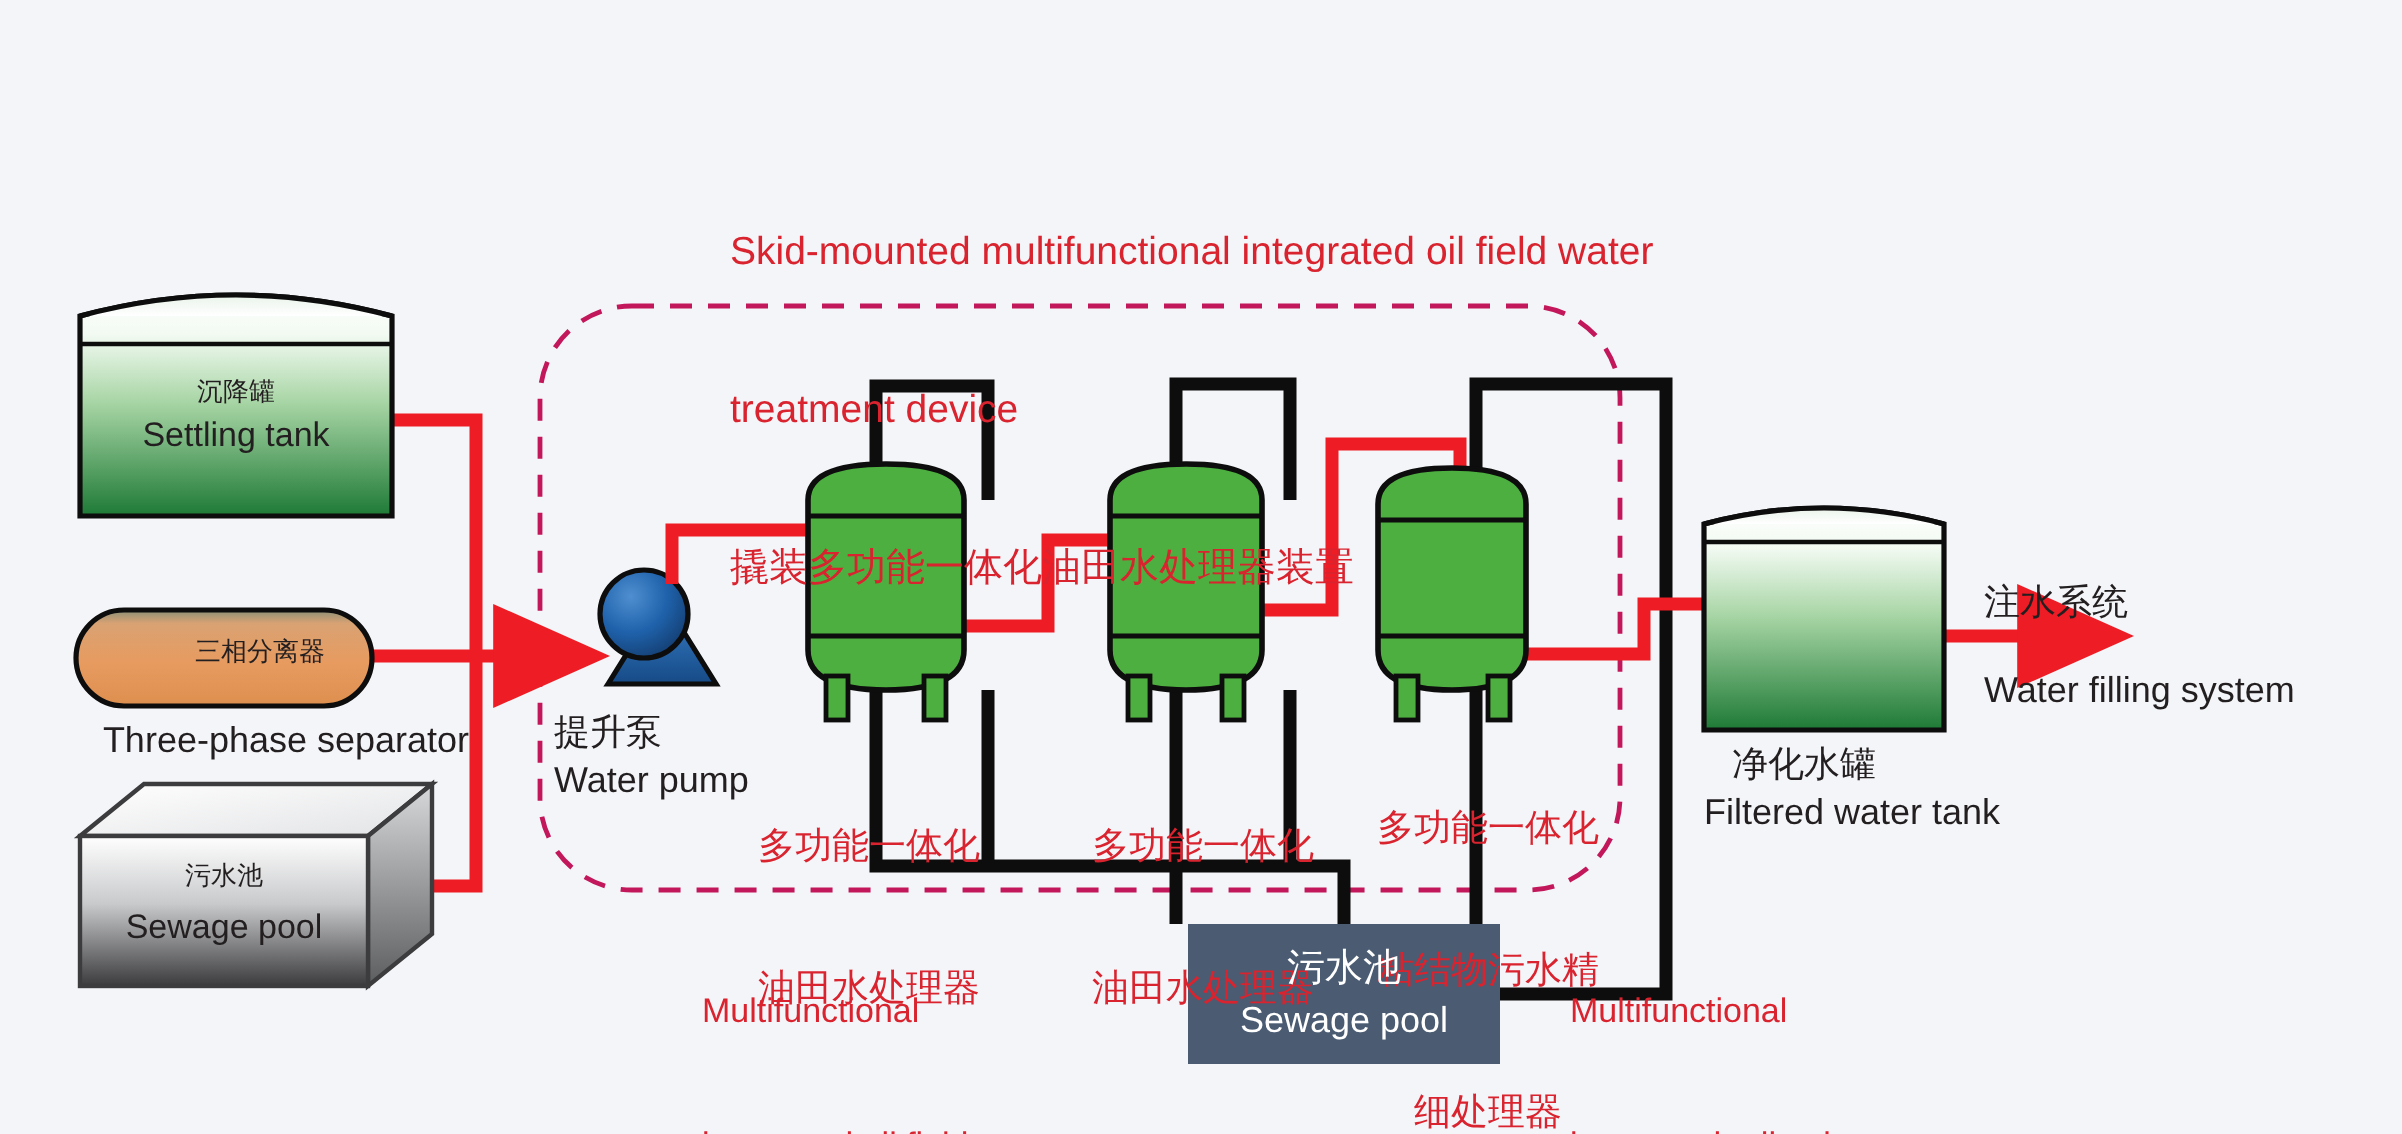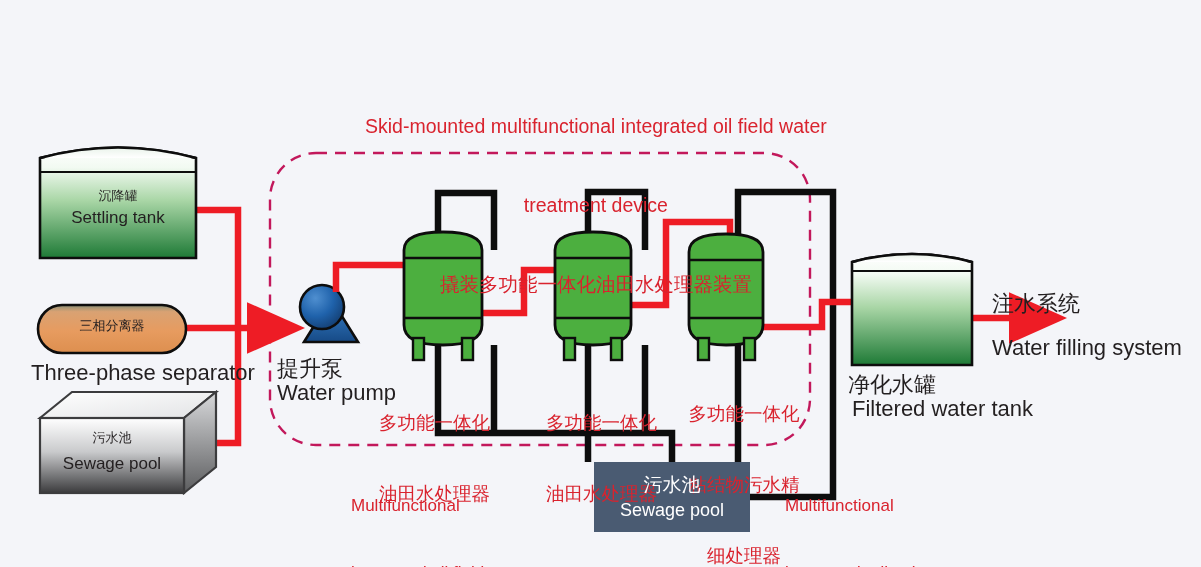--- a/index.html
+++ b/index.html
@@ -11,24 +11,24 @@
   }
   #stage{position:absolute;left:0;top:0;width:1201px;height:567px;}
   svg#diagram{position:absolute;left:0;top:0;width:1201px;height:567px;}
 
   .lbl{position:absolute;white-space:pre;line-height:1.18;}
   .lbl-dark{color:#231f20;}
   .lbl-red{color:#d9232e;}
   .lbl-white{color:#ffffff;}
   .ctr{text-align:center;}
 
-  .t-title{font-size:19.5px;color:#d9232e;line-height:1.35;text-align:center;}
+  .t-title{font-size:19.5px;color:#d9232e;line-height:1.35;}
   .t-onbox{font-size:13px;}
   .t-onbox-en{font-size:17px;}
-  .t-cap{font-size:22px;}
+  .t-cap{font-size:18px;}
   .t-red-cn{font-size:18.5px;line-height:1.28;}
   .t-red-en{font-size:17px;line-height:1.32;}
   .t-pool-cn{font-size:19px;}
   .t-pool-en{font-size:18px;}
 </style>
 </head>
 <body>
 
 <div id="stage">
 
@@ -173,21 +173,21 @@
 
   <div class="lbl t-title" style="left:365px;top:60px;">
     <div>Skid-mounted multifunctional integrated oil field water</div>
     <div>treatment device</div>
     <div>撬装多功能一体化油田水处理器装置</div>
   </div>
 
   <div class="lbl lbl-dark ctr t-onbox" style="left:40px;top:188px;width:156px;">沉降罐</div>
   <div class="lbl lbl-dark ctr t-onbox-en" style="left:40px;top:208px;width:156px;">Settling tank</div>
 
-  <div class="lbl lbl-dark ctr t-onbox" style="left:38px;top:318px;width:148px;">三相分离器</div>
+  <div class="lbl lbl-dark ctr t-onbox" style="left:56px;top:318px;width:148px;">三相分离器</div>
   <div class="lbl lbl-dark ctr t-cap" style="left:0px;top:360px;width:224px;padding-left:31px;">Three-phase separator</div>
 
   <div class="lbl lbl-dark ctr t-onbox" style="left:40px;top:430px;width:144px;">污水池</div>
   <div class="lbl lbl-dark ctr t-onbox-en" style="left:36px;top:454px;width:152px;">Sewage pool</div>
 
   <div class="lbl lbl-dark t-cap" style="left:277px;top:356px;">提升泵</div>
   <div class="lbl lbl-dark t-cap" style="left:277px;top:380px;">Water pump</div>
 
   <div class="lbl lbl-red t-red-cn" style="left:379px;top:364px;">
     <div>多功能一体化</div>
@@ -214,19 +214,19 @@
   <div class="lbl lbl-red t-red-en" style="left:785px;top:450px;width:226px;">
     <div>Multifunctional</div>
     <div>integrated adhesive</div>
     
     
   </div>
 
   <div class="lbl lbl-white ctr t-pool-cn" style="left:594px;top:474px;width:156px;">污水池</div>
   <div class="lbl lbl-white ctr t-pool-en" style="left:594px;top:500px;width:156px;">Sewage pool</div>
 
-  <div class="lbl lbl-dark t-cap" style="left:848px;top:372px;">净化水罐</div>
+  <div class="lbl lbl-dark t-cap" style="left:866px;top:372px;">净化水罐</div>
   <div class="lbl lbl-dark t-cap" style="left:852px;top:396px;">Filtered water tank</div>
 
   <div class="lbl lbl-dark t-cap" style="left:992px;top:291px;">注水系统</div>
   <div class="lbl lbl-dark t-cap" style="left:992px;top:335px;">Water filling system</div>
 
 </div>
 
 </body></html>

